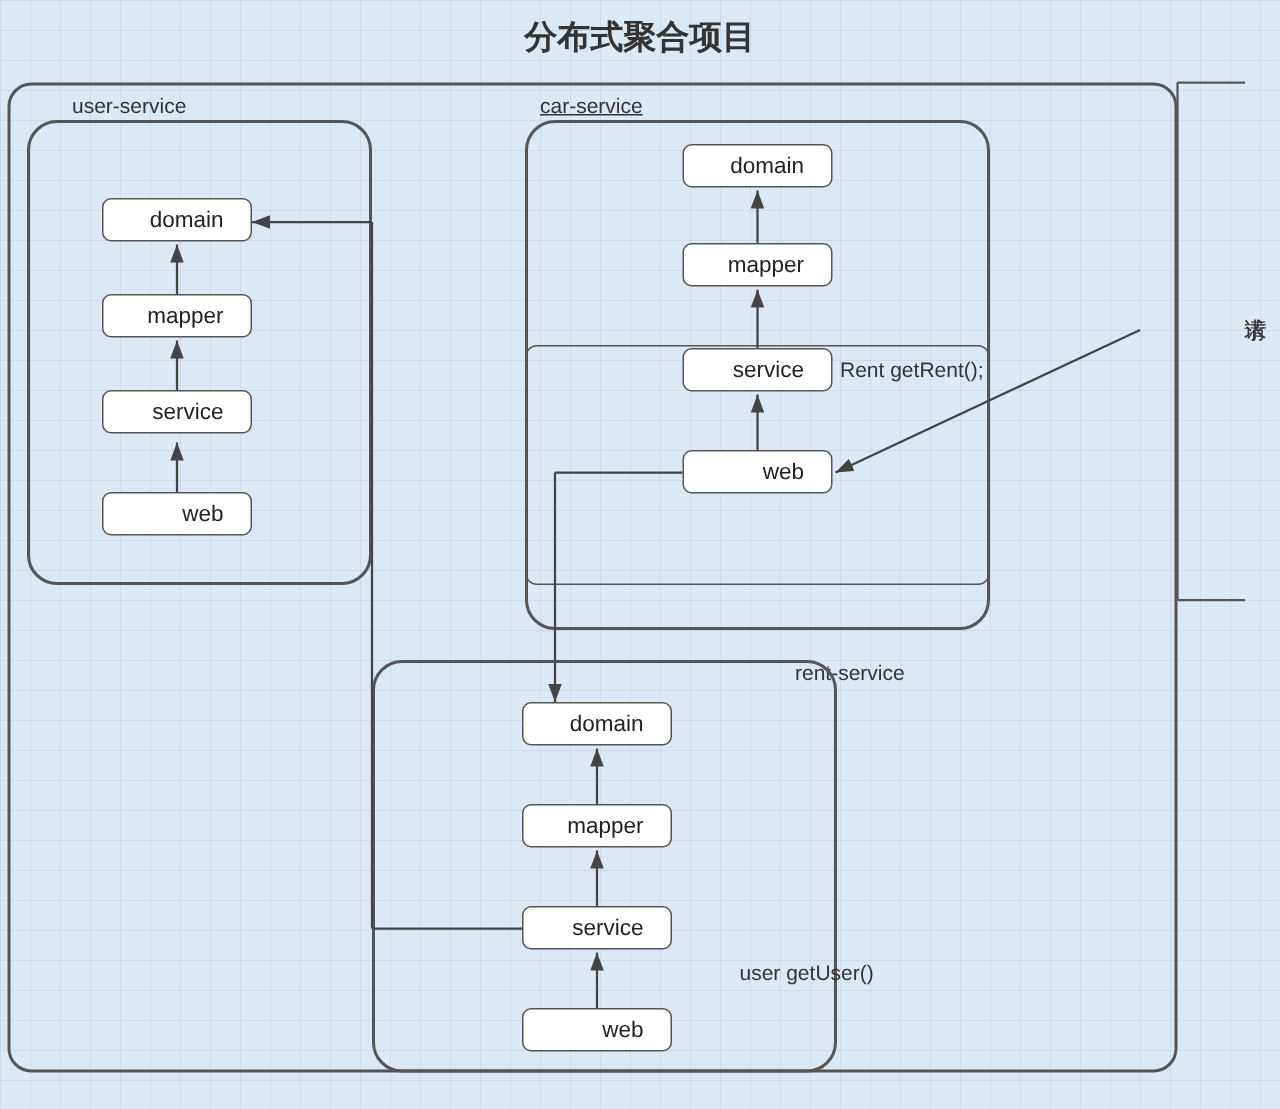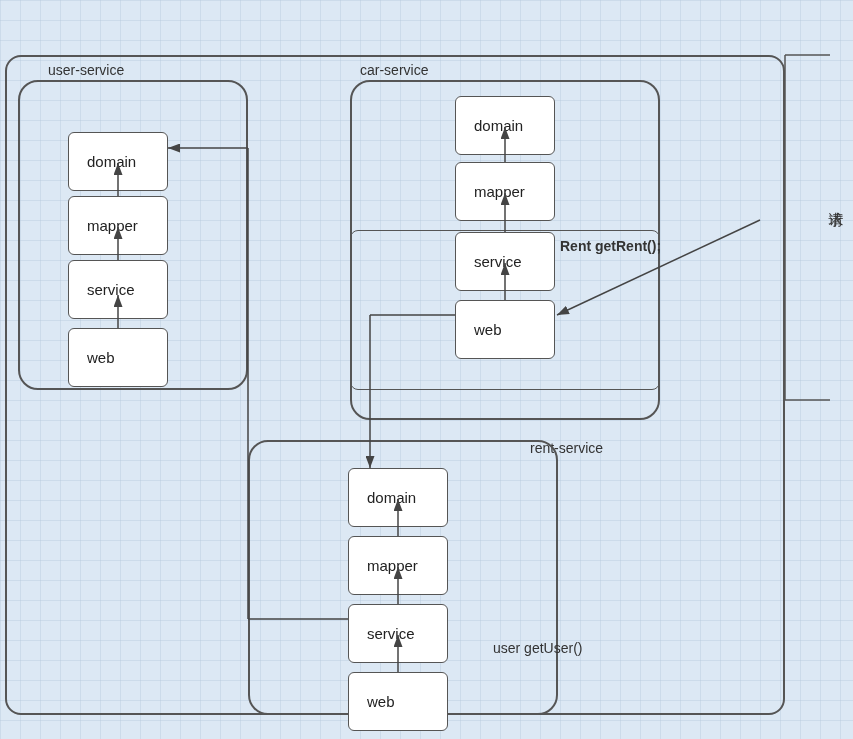--- a/index.html
+++ b/index.html
@@ -67,20 +67,21 @@
       background: transparent;
     }
 
     
     .car-service-label {
       position: absolute;
       top: 62px;
       left: 360px;
       font-size: 14px;
       color: #333;
+      text-decoration: underline;
     }
 
     .car-service-container {
       position: absolute;
       top: 80px;
       left: 350px;
       width: 310px;
       height: 340px;
       border: 2px solid #555;
       border-radius: 20px;
@@ -106,24 +107,24 @@
       border-radius: 20px;
       background: transparent;
     }
 
     
     .module-box {
       position: absolute;
       border: 1.5px solid #555;
       border-radius: 6px;
       background: white;
-      padding: 20px 18px;
+      padding: 5px 18px;
       font-size: 15px;
       color: #222;
-      text-align: left;
+      text-align: right;
       white-space: nowrap;
     }
 
     
     .arrows-svg {
       position: absolute;
       top: 0;
       left: 0;
       width: 853px;
       height: 739px;
@@ -141,21 +142,20 @@
       text-orientation: mixed;
     }
 
     
     .get-rent-label {
       position: absolute;
       top: 238px;
       left: 560px;
       font-size: 14px;
       color: #333;
-      font-weight: bold;
     }
 
     
     .get-user-label {
       position: absolute;
       top: 640px;
       left: 480px;
       font-size: 14px;
       color: #333;
       margin-left: 13px;
@@ -166,20 +166,21 @@
       position: absolute;
       border: 1.5px solid #555;
       background: transparent;
     }
   </style>
 </head>
 <body>
 
 <div class="canvas">
 
+  <div class="title">分布式聚合项目</div>
 
   <div class="outer-container"></div>
 
   <div class="user-service-label">user-service</div>
 
   <div class="user-service-container"></div>
 
   <div class="module-box" style="left: 68px; top: 132px; width: 100px;">domain</div>
 
   <div class="module-box" style="left: 68px; top: 196px; width: 100px;">mapper</div>

